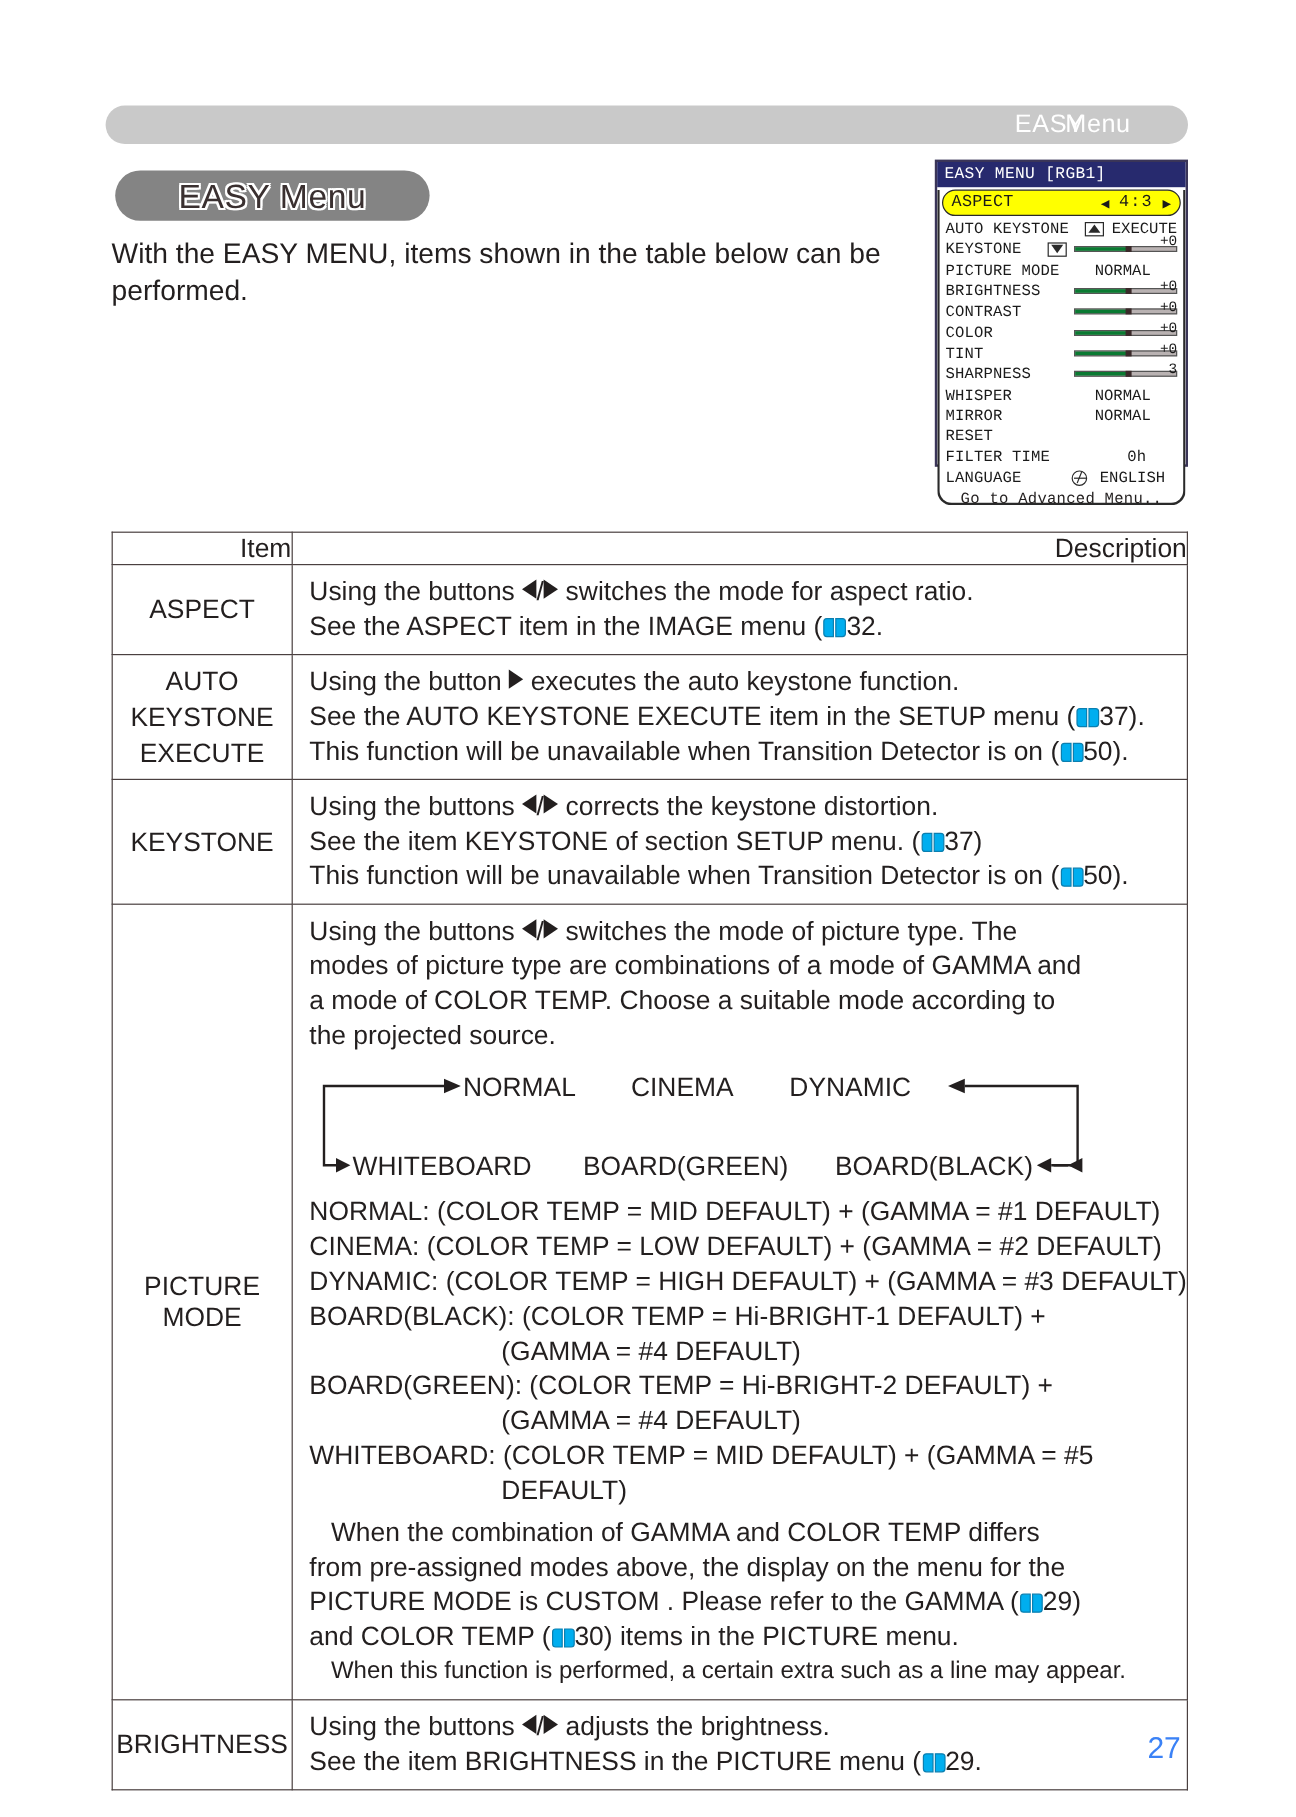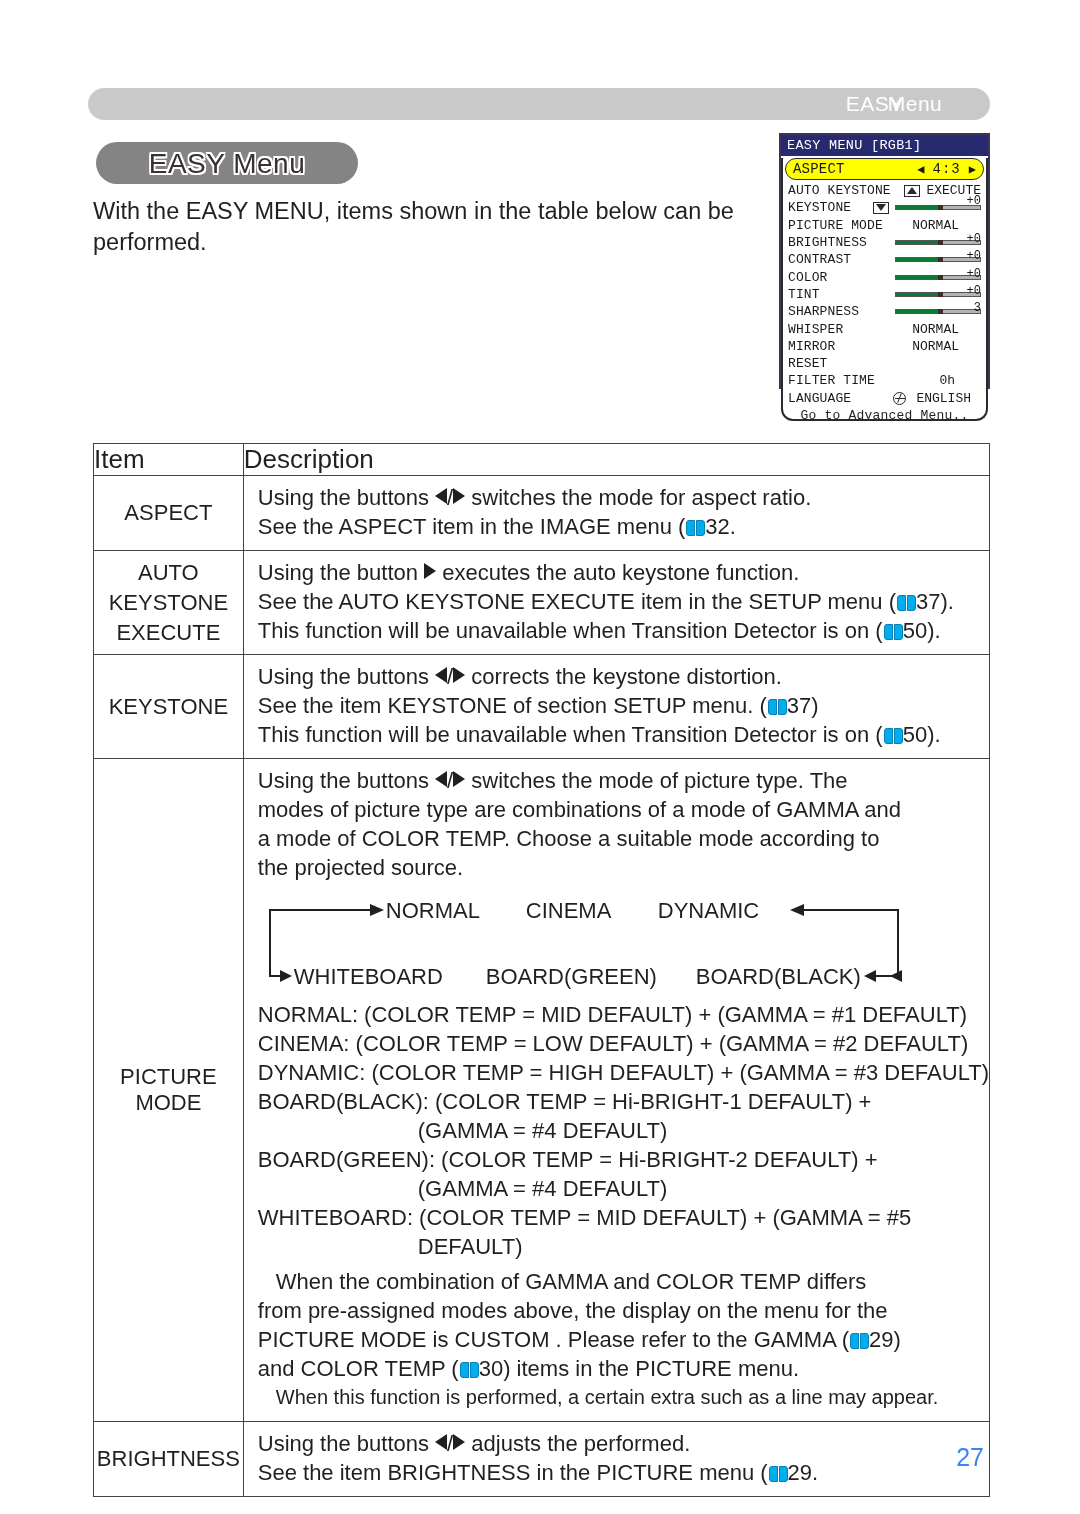--- a/index.html
+++ b/index.html
@@ -213,21 +213,21 @@
     left: 93px; top: 443px;
     width: 897px;
     border-collapse: collapse;
     font-size: 22px;
   }
   table.maintbl td {
     border: 1.7px solid #4a4040;
     vertical-align: middle;
     padding: 0;
   }
-  .hdr td { text-align: left; padding: 8px 0 9px 0; font-size: 26px; }
+  .hdr td { text-align: right; padding: 8px 0 9px 0; font-size: 22px; }
   .col-item { width: 216px; text-align: center; }
   .col-desc { padding: 7px 0 9px 14px !important; line-height: 29px; }
   .itemlabel { text-align: center; line-height: 30px; }
   .desc-line { white-space: nowrap; }
   .nowrapfalse { white-space: normal; }
 
   
   .book {
     display: inline-block;
     width: 19px; height: 16px;
@@ -504,20 +504,20 @@
       <div class="desc-line" style="padding-left:160px">DEFAULT)</div>
 
       <div class="nowrapfalse" style="width:650px; text-indent:18px; margin-top:6px"><span>When the combination of GAMMA and COLOR TEMP differs from pre-assigned modes above, the display on the menu for the PICTURE MODE is  CUSTOM . Please refer to the GAMMA (</span><span class="book"><span class="bk l"></span><span class="bk r"></span></span><span>29</span><span>) and COLOR TEMP (</span><span class="book"><span class="bk l"></span><span class="bk r"></span></span><span>30</span><span>) items in the PICTURE menu.</span></div>
       <div class="desc-line" style="font-size:20px; padding-left:18px;">When this function is performed, a certain extra such as a line may appear.</div>
     </td>
   </tr>
 
   <tr>
     <td class="col-item">BRIGHTNESS</td>
     <td class="col-desc">
-      <div class="desc-line"><span>Using the buttons </span><span class="tri-l"></span>/<span class="tri-r"></span><span> adjusts the performed.</span></div>
+      <div class="desc-line"><span>Using the buttons </span><span class="tri-l"></span>/<span class="tri-r"></span><span> adjusts the brightness.</span></div>
       <div class="desc-line"><span>See the item BRIGHTNESS in the PICTURE menu (</span><span class="book"><span class="bk l"></span><span class="bk r"></span></span><span>29</span><span>.</span></div>
     </td>
   </tr>
 </tbody>
   </table>
 
 <div class="pageno">27</div>
 
 </body></html>

